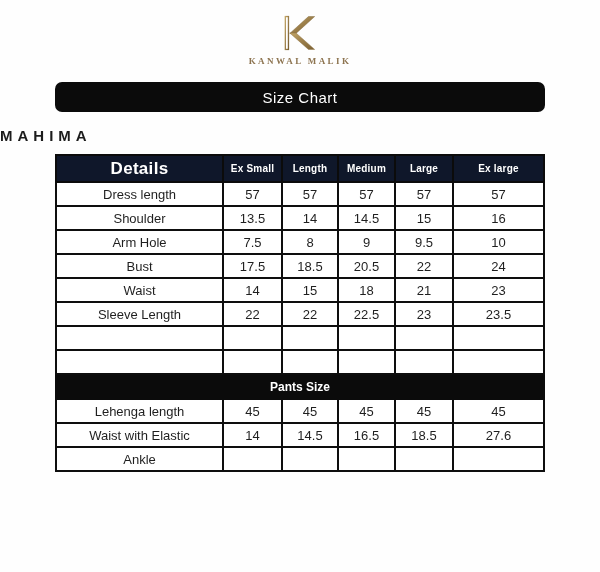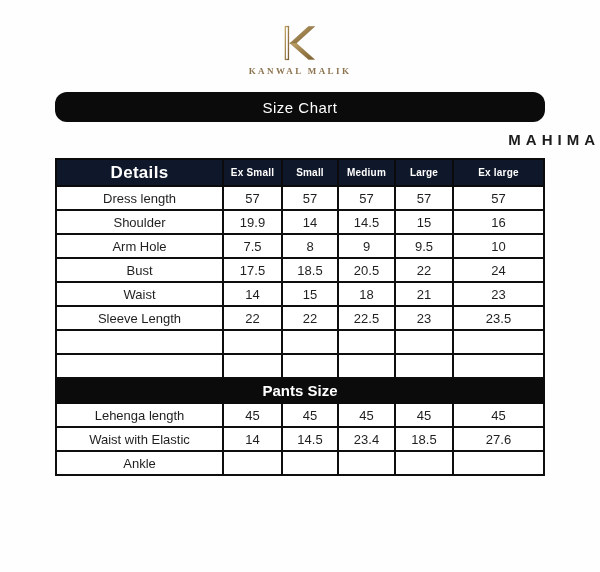--- a/index.html
+++ b/index.html
@@ -9,21 +9,21 @@
     font-family: "Liberation Sans", sans-serif;
     overflow: hidden;
   }
   .page {
     width: 600px; height: 572px;
     background: #fefefe;
     position: relative;
   }
   
   .logo-wrap {
-    padding-top: 24px;
+    padding-top: 14px;
     text-align: center;
   }
   .monogram-svg { display: block; margin: 0 auto; }
   .brand-name {
     margin-top: 4px;
     font-family: "Liberation Serif", serif;
     font-size: 9px;
     font-weight: 700;
     letter-spacing: 2.4px;
     color: #8d7450;
@@ -33,26 +33,26 @@
     width: 490px;
     height: 30px;
     margin: 16px auto 0 auto;
     background: #0b0b0b;
     color: #ffffff;
     display: flex;
     align-items: center;
     justify-content: center;
     font-size: 15px;
     letter-spacing: 0.5px;
-    border-radius: 12px;
+    border-radius: 7px;
   }
   
   .product-title {
-    margin-top: 9px;
-    text-align: right;
+    margin-top: 15px;
+    text-align: left;
     font-size: 15px;
     font-weight: 600;
     letter-spacing: 5px;
     color: #1c1c1c;
   }
   
   table.size-table {
     margin: 10px auto 0 auto;
     width: 488px;
     border-collapse: collapse;
@@ -85,21 +85,21 @@
   .size-table td {
     height: 24px;
     font-size: 13px;
     color: #1f1f1f;
     background: #ffffff;
   }
   .size-table td.label-cell { font-size: 13px; }
   .size-table tr.section-row td {
     background: #0b0b0b;
     color: #ffffff;
-    font-size: 15px;
+    font-size: 12px;
     font-weight: 600;
     border-color: #0b0b0b;
     height: 25px;
   }
 </style>
 </head>
 <body>
 
 <div class="page">
 
@@ -131,38 +131,38 @@
       <col style="width:59px">
       <col style="width:56px">
       <col style="width:57px">
       <col style="width:58px">
       <col style="width:91px">
     </colgroup>
     <thead>
       <tr id="head-row">
           <th class="details-head">Details</th>
           <th class="size-head">Ex Small</th>
-          <th class="size-head">Small</th>
+          <th class="size-head">Length</th>
           <th class="size-head">Medium</th>
           <th class="size-head">Large</th>
           <th class="size-head">Ex large</th>
         </tr>
     </thead>
     <tbody id="dress-body">
         <tr>
           <td class="label-cell">Dress length</td>
           <td>57</td>
           <td>57</td>
           <td>57</td>
           <td>57</td>
           <td>57</td>
         </tr>
         <tr>
           <td class="label-cell">Shoulder</td>
-          <td>19.9</td>
+          <td>13.5</td>
           <td>14</td>
           <td>14.5</td>
           <td>15</td>
           <td>16</td>
         </tr>
         <tr>
           <td class="label-cell">Arm Hole</td>
           <td>7.5</td>
           <td>8</td>
           <td>9</td>
@@ -221,21 +221,21 @@
           <td>45</td>
           <td>45</td>
           <td>45</td>
           <td>45</td>
           <td>45</td>
         </tr>
         <tr>
           <td class="label-cell">Waist with Elastic</td>
           <td>14</td>
           <td>14.5</td>
-          <td>23.4</td>
+          <td>16.5</td>
           <td>18.5</td>
           <td>27.6</td>
         </tr>
         <tr>
           <td class="label-cell">Ankle</td>
           <td></td>
           <td></td>
           <td></td>
           <td></td>
           <td></td>

